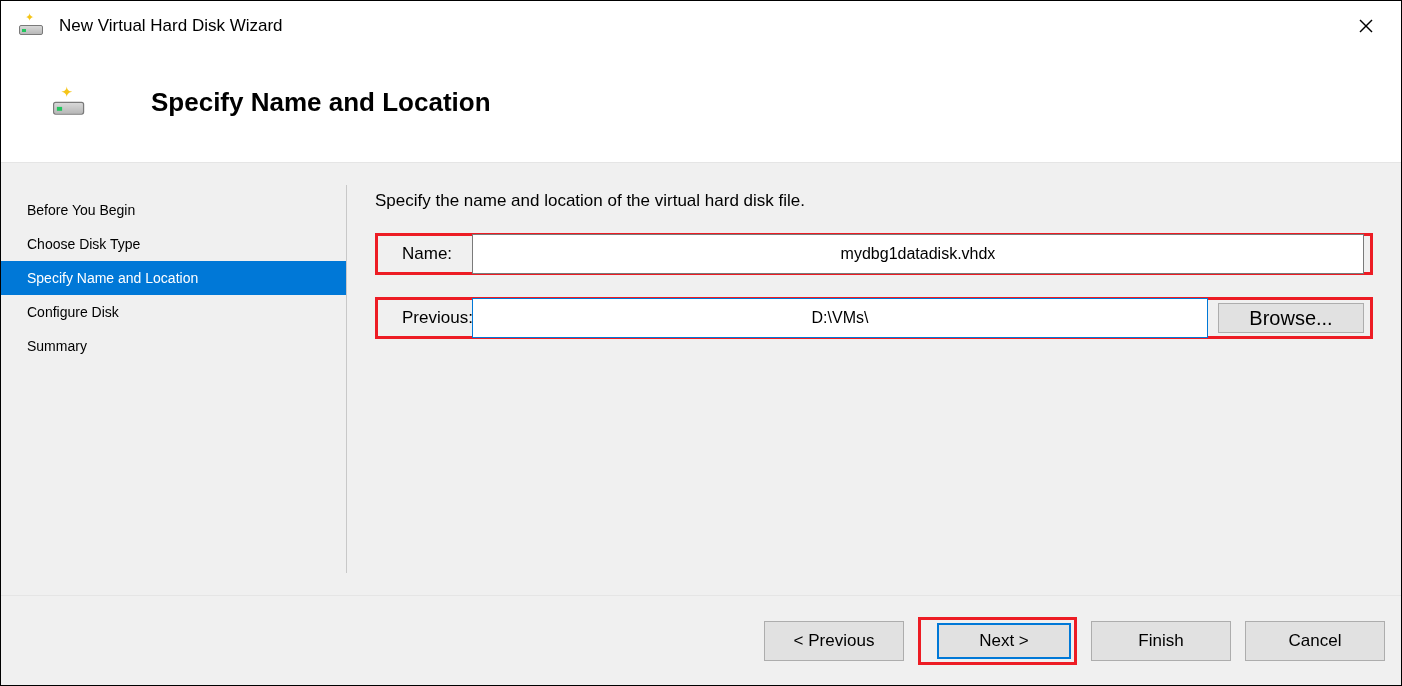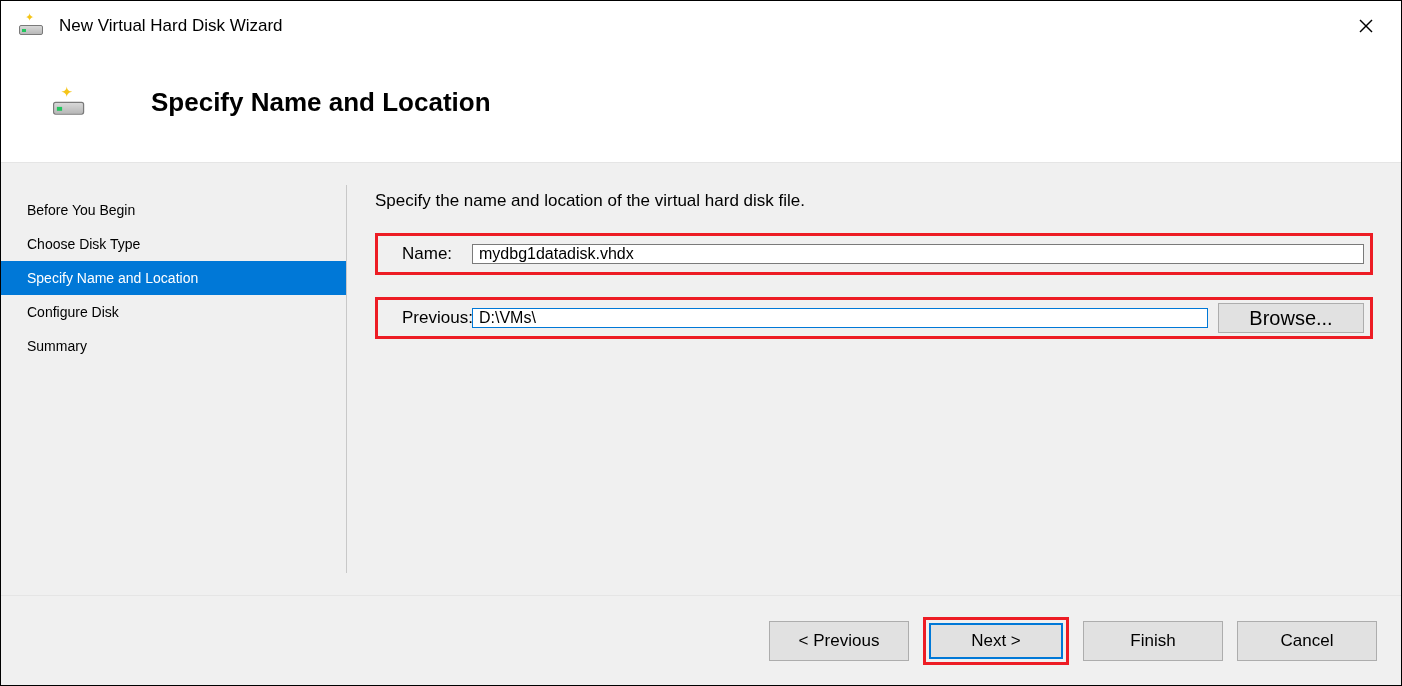--- a/index.html
+++ b/index.html
@@ -83,26 +83,27 @@
     border: 3px solid #ed1c24;
     height: 42px;
     margin-bottom: 22px;
   }
   .field-label {
     width: 94px;
     padding-left: 24px;
   }
   .field-input {
     flex: 1;
-    height: 20px;
+    height: 40px;
     border: 1px solid #7a7a7a;
     padding: 0 6px;
     font-family: inherit;
     font-size: 16px;
     outline: none;
+    text-align: center;
   }
   .field-input.focused {
     border: 1px solid #0078d7;
   }
   .name-row .field-input { margin-right: 6px; }
   .loc-row .field-input { margin-right: 10px; }
   .browse-btn {
     width: 146px;
     height: 30px;
     background: #e1e1e1;
@@ -112,41 +113,42 @@
     margin-right: 6px;
     cursor: pointer;
   }
   .footer {
     height: 90px;
     background: #f0f0f0;
     border-top: 1px solid #e5e5e5;
     display: flex;
     align-items: center;
     justify-content: flex-end;
-    padding-right: 24px;
+    padding-right: 16px;
     gap: 14px;
   }
   .wiz-btn {
     width: 140px;
     height: 40px;
     background: #e1e1e1;
     border: 1px solid #adadad;
     font-family: inherit;
     font-size: 17px;
     cursor: pointer;
   }
   .next-wrap {
     border: 3px solid #ed1c24;
     padding: 3px;
     display: inline-flex;
   }
   .next-wrap .wiz-btn {
     border: 2px solid #0078d7;
     height: 36px;
     width: 134px;
+    margin-left: 13px;
   }
   .disk-icon {
     display: inline-block;
     position: relative;
     width: 24px;
     height: 18px;
   }
   .disk-icon .spark {
     position: absolute;
     top: -6px; left: 6px;

